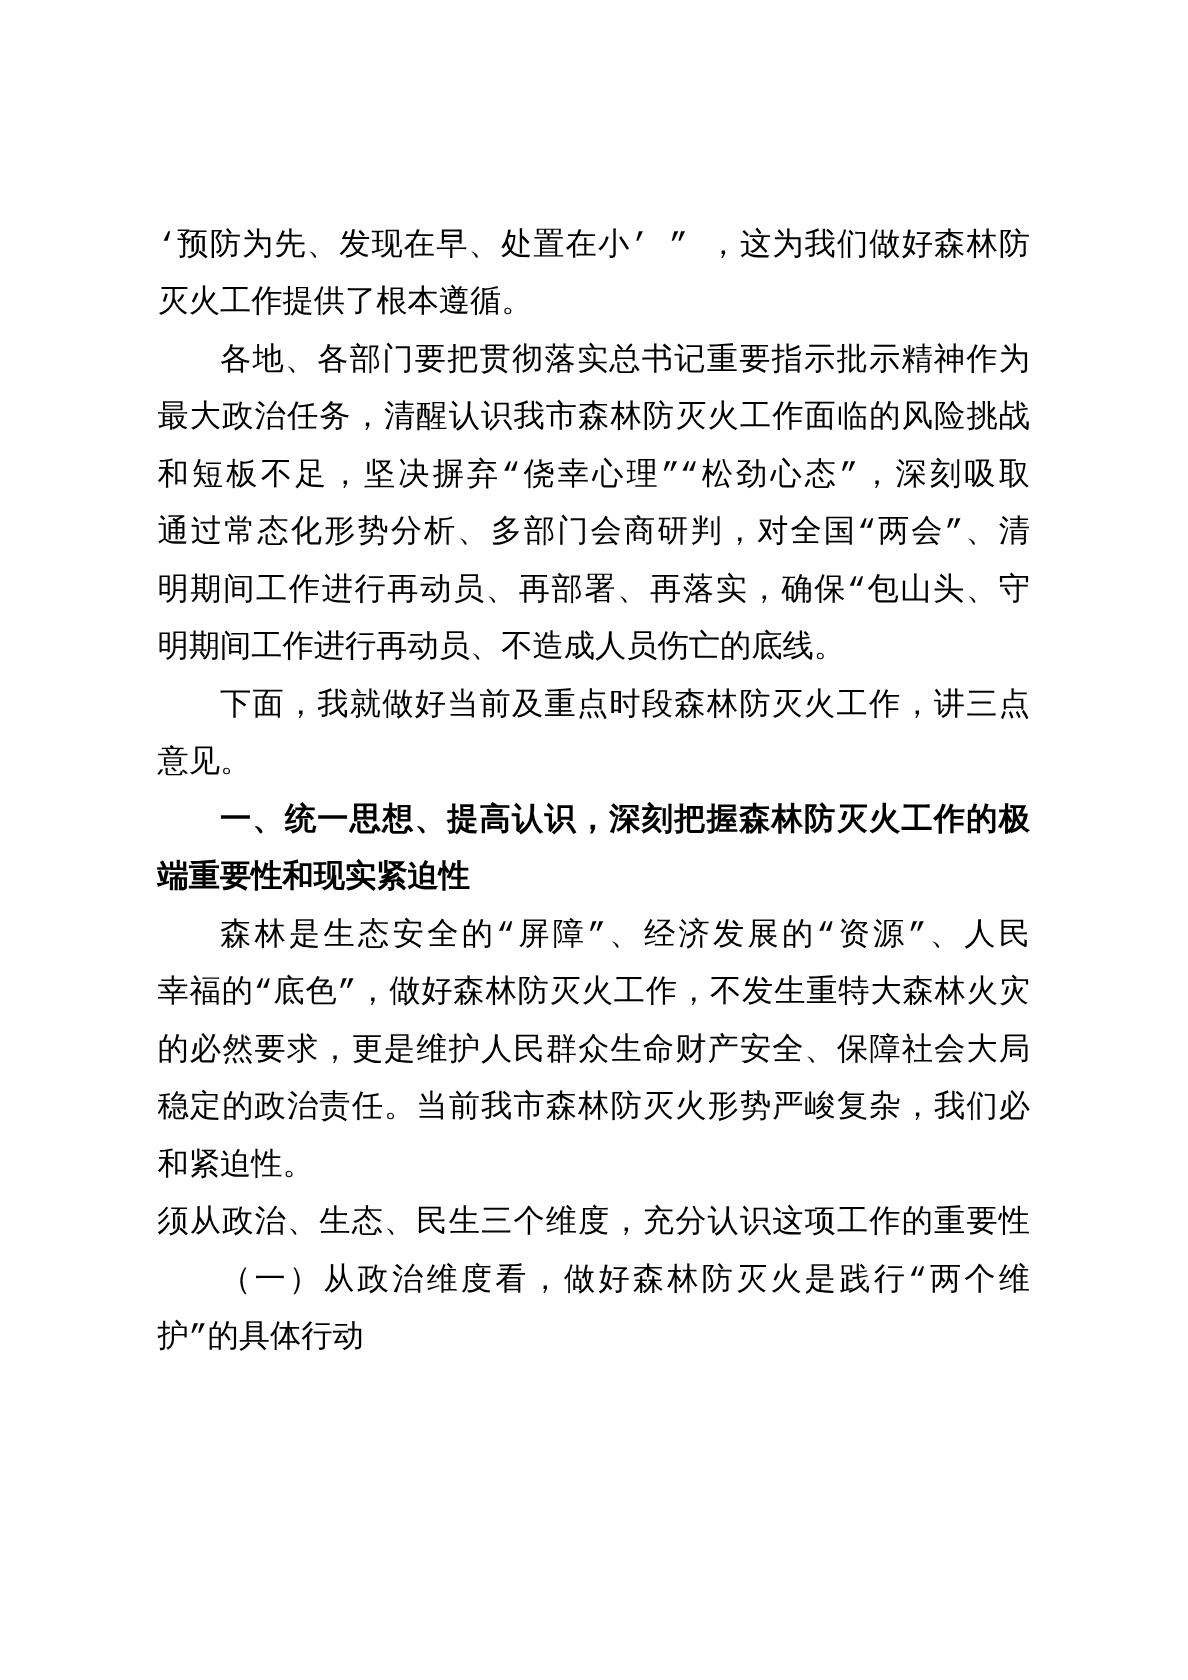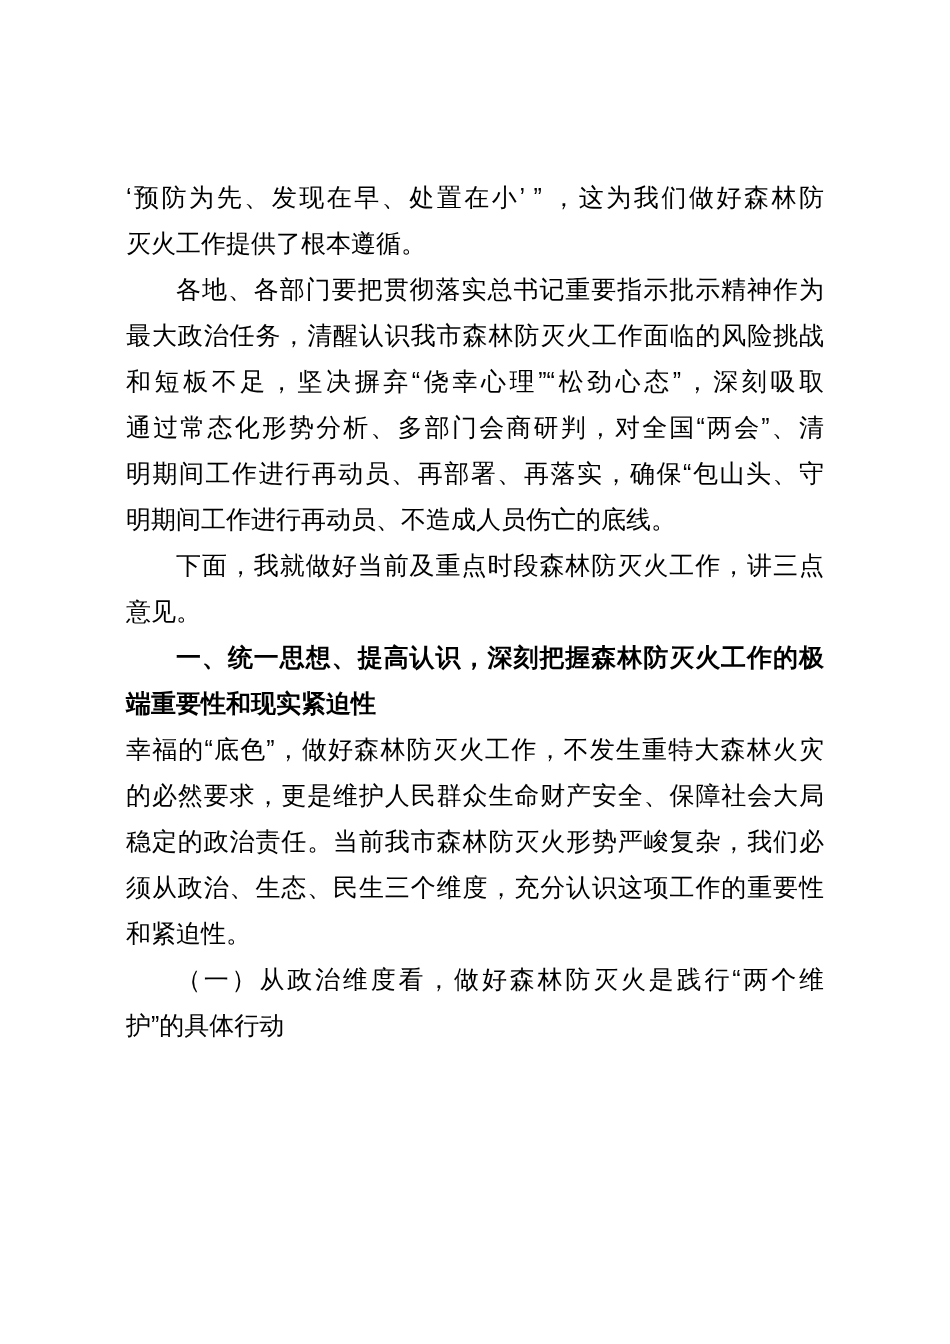--- a/index.html
+++ b/index.html
@@ -19,21 +19,21 @@
     width: 950px;
     height: 1344px;
     background: #ffffff;
   }
   .page-content {
     position: absolute;
     left: 126px;
     top: 174px;
     width: 698px;
     color: #000000;
-    font-family: Liberation Sans, sans-serif;
+    font-family: Liberation Mono, monospace;
     font-size: 25px;
     line-height: 46px;
     letter-spacing: 0;
   }
   .para { margin: 0; padding: 0; }
   .line {
     text-align: justify;
     text-align-last: justify;
     height: 46px;
     overflow: visible;
@@ -72,25 +72,26 @@
       <div class="line indent">下面，我就做好当前及重点时段森林防灭火工作，讲三点</div>
       <div class="line end">意见。</div>
     </div>
 
     <div class="para h1">
       <div class="line indent">一、统一思想、提高认识，深刻把握森林防灭火工作的极</div>
       <div class="line end">端重要性和现实紧迫性</div>
     </div>
 
     <div class="para">
+      <div class="line indent">森林是生态安全的“屏障”、经济发展的“资源”、人民</div>
       <div class="line">幸福的“底色”，做好森林防灭火工作，不发生重特大森林火灾</div>
       <div class="line">的必然要求，更是维护人民群众生命财产安全、保障社会大局</div>
       <div class="line">稳定的政治责任。当前我市森林防灭火形势严峻复杂，我们必</div>
+      <div class="line end">和紧迫性。</div>
       <div class="line">须从政治、生态、民生三个维度，充分认识这项工作的重要性</div>
-      <div class="line end">和紧迫性。</div>
     </div>
 
     <div class="para h2">
       <div class="line indent">（一）从政治维度看，做好森林防灭火是践行“两个维</div>
       <div class="line end">护”的具体行动</div>
     </div>
 
   </div>
 </div>
 

